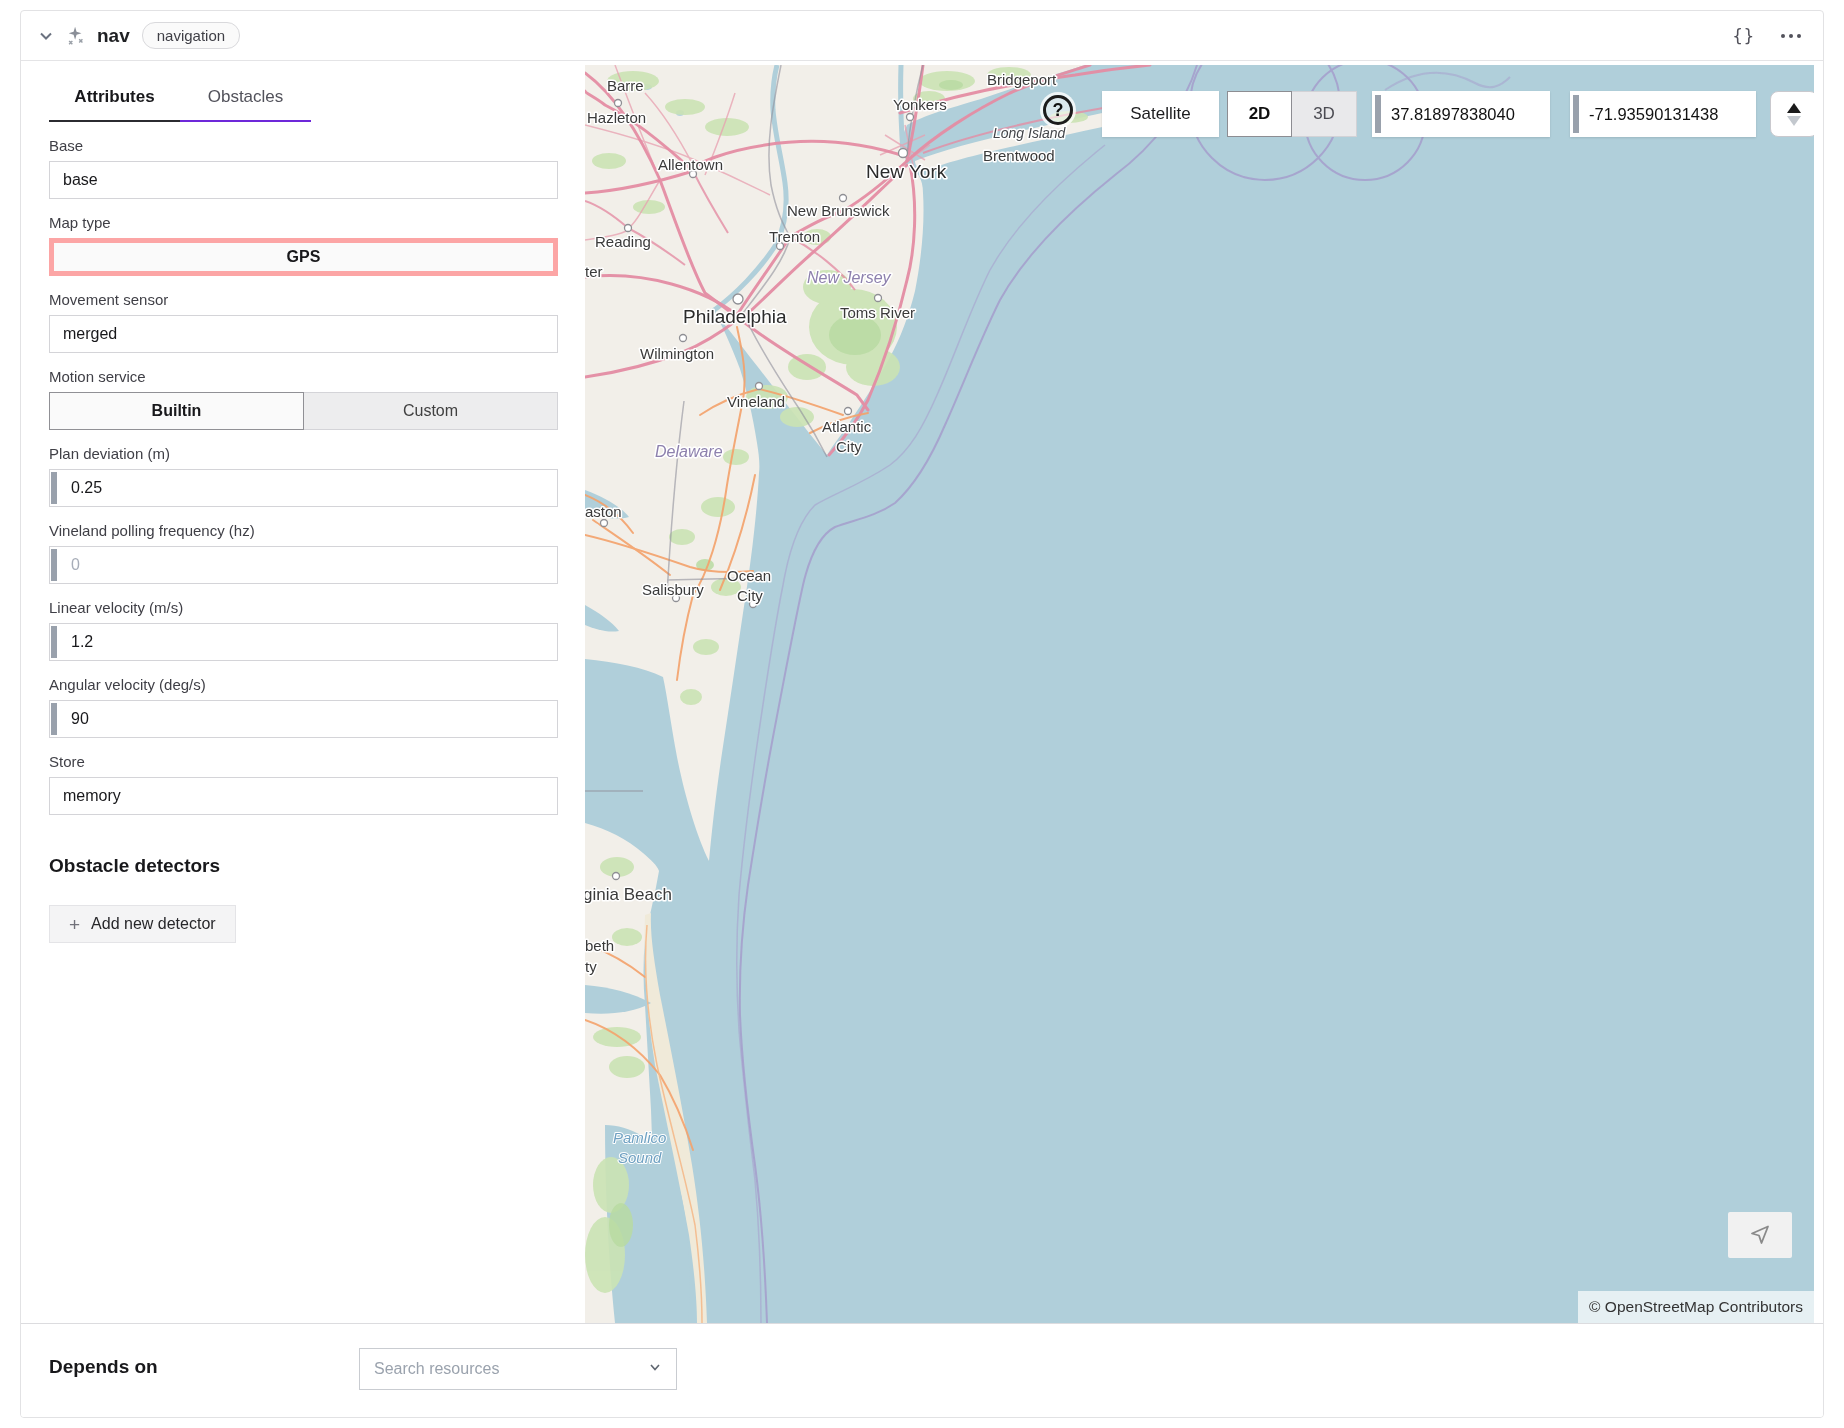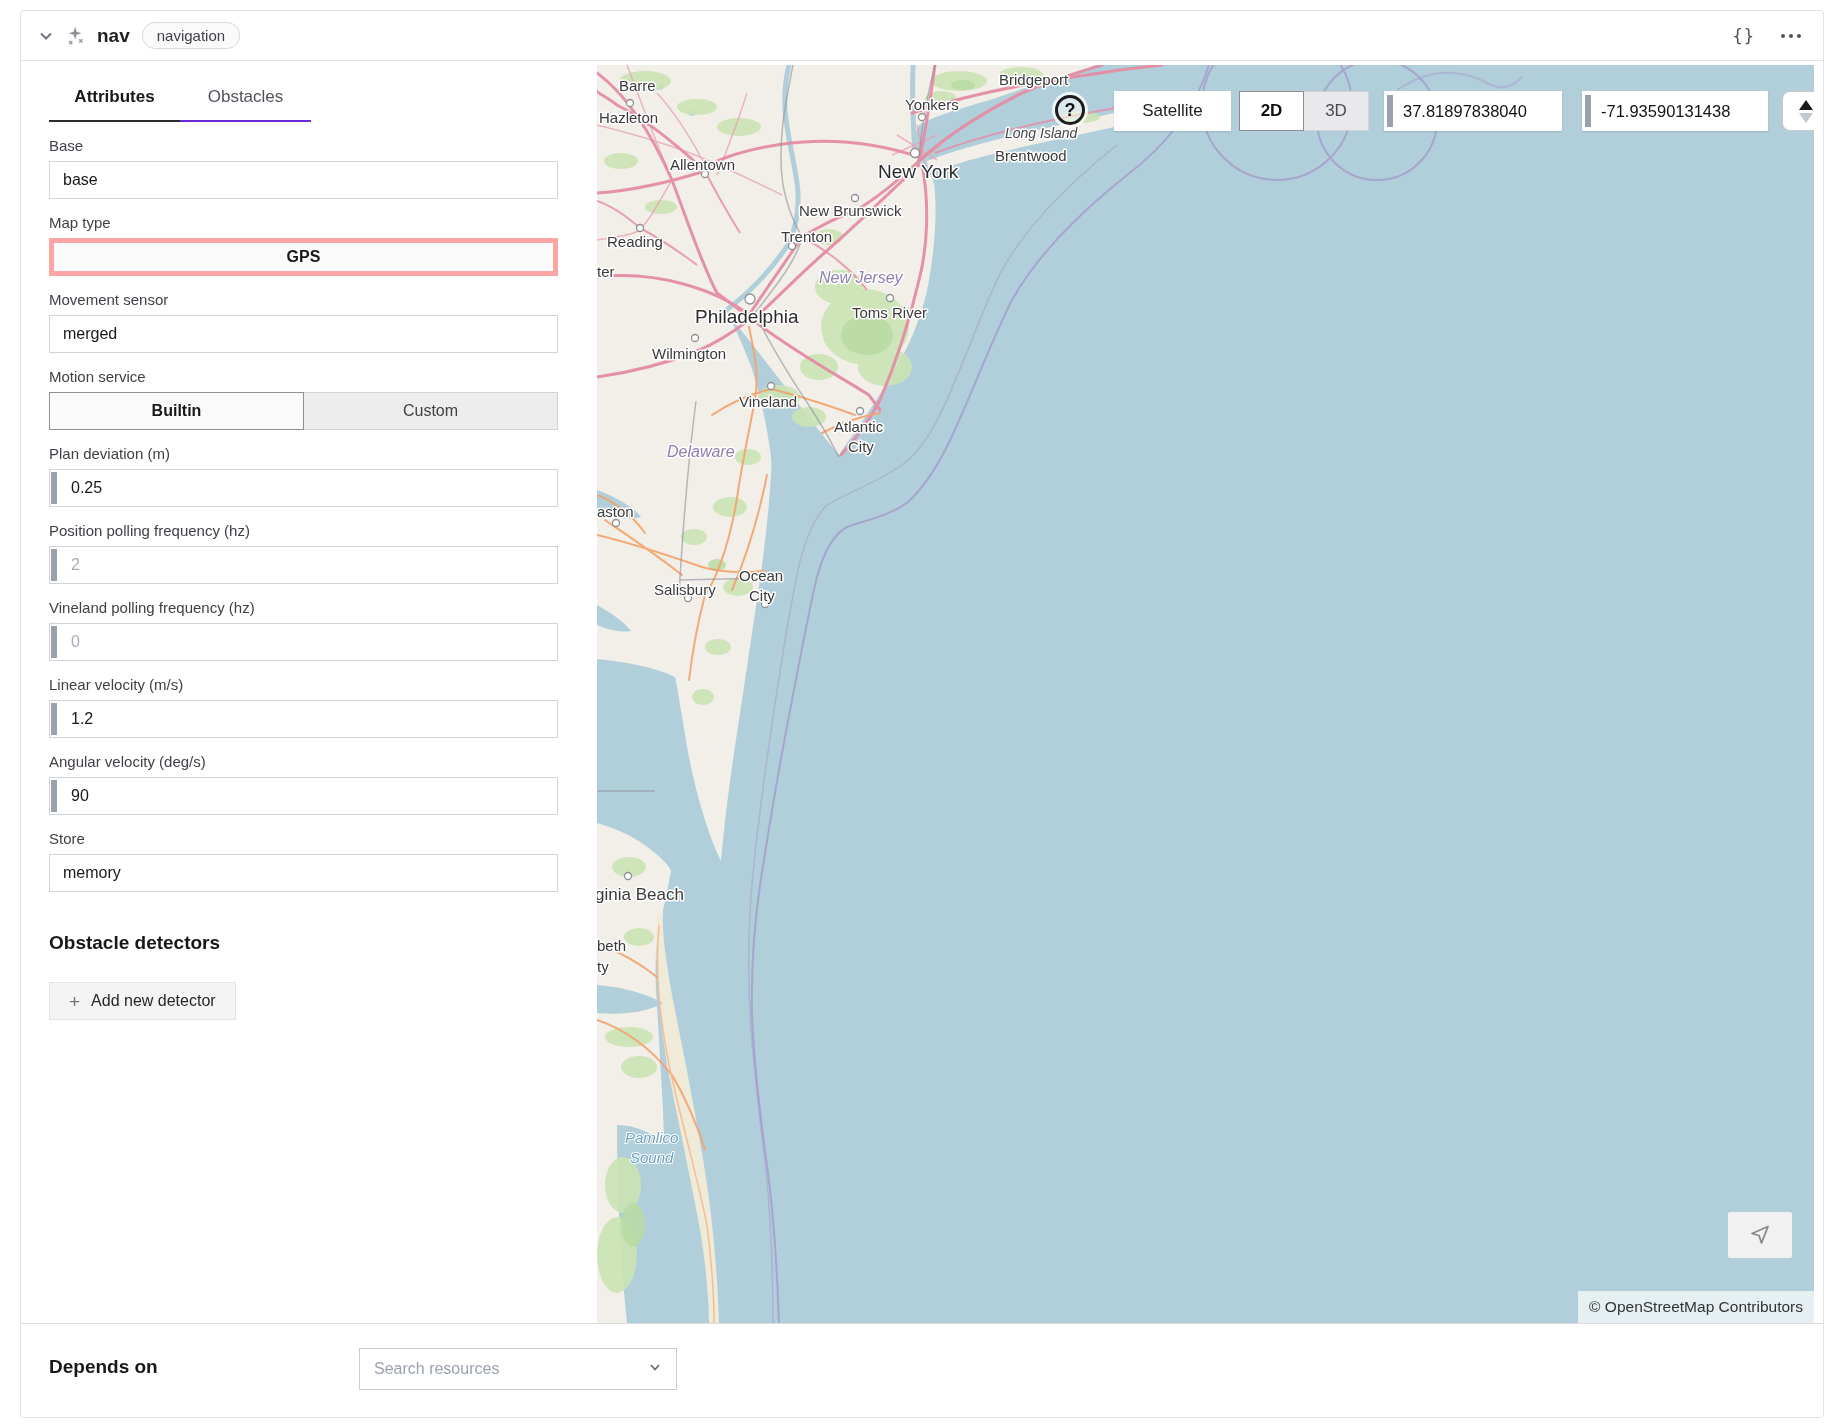--- a/index.html
+++ b/index.html
@@ -51,34 +51,34 @@
   .seg-btn.sel { background:#fafafa; border:1px solid #909095; font-weight:700; color:#18181b; }
   .seg-btn.unsel { background:#ededee; border:1px solid #d4d4d8; border-left:none; color:#404040; }
 
   .section-h { font-size:19px; font-weight:700; color:#18181b; margin-top:40px; }
   .add-btn { margin-top:28px; height:38px; padding:0 19px; background:#f4f4f5;
     border:1px solid #e4e4e7; display:inline-flex; align-items:center; gap:11px;
     font-size:16px; color:#27272a; cursor:pointer; font-family:"Liberation Sans", sans-serif; }
   .add-btn .plus { color:#71717a; font-size:19px; line-height:1; }
 
   
-  .map { position:relative; flex:1; margin:4px 9px 0 16px; height:1258px;
+  .map { position:relative; flex:1; margin:4px 9px 0 4px; height:1258px;
     background:#b0cfda; overflow:hidden; }
   .map svg.base { position:absolute; inset:0; }
 
   .lbl { font:500 15px "Liberation Sans", sans-serif; fill:#3a3a3a;
     paint-order:stroke; stroke:#ffffff; stroke-width:3px; stroke-linejoin:round; }
   .lbl.big { font-size:19px; fill:#2b2b2b; }
   .lbl.med { font-size:17px; }
   .lbl.state { font-style:italic; fill:#8d80ad; font-size:16px; }
   .lbl.island { font-style:italic; fill:#44464a; font-size:14px; }
   .lbl.water { font-style:italic; fill:#6fa1c2; font-size:15px; stroke-width:2px; }
   .dot { fill:#fff; stroke:#8f8f94; stroke-width:1.3px; }
 
-  .mctl { position:absolute; height:40px; display:flex; align-items:center; }
+  .mctl { position:absolute; height:46px; display:flex; align-items:center; }
   .help { left:458px; top:30px; width:30px; height:30px; border:3px solid #1c1c1c;
     border-radius:50%; background:rgba(255,255,255,.55); justify-content:center;
     font-weight:700; font-size:18px; color:#111; box-shadow:0 0 0 3px rgba(255,255,255,.8);
     cursor:pointer; }
   .sat { left:517px; top:26px; width:117px; background:#fff; justify-content:center;
     font-size:17px; color:#1c1c1e; cursor:pointer; box-shadow:0 1px 2px rgba(0,0,0,.12); }
   .b2d { left:642px; top:26px; width:65px; background:#fff; border:1px solid #8d8d92;
     justify-content:center; font-size:17px; font-weight:700; color:#111; cursor:pointer; }
   .b3d { left:707px; top:26px; width:65px; background:#e9e9eb; border:1px solid #d2d2d6;
     border-left:none; justify-content:center; font-size:17px; color:#4b4b52; cursor:pointer; }
@@ -166,24 +166,20 @@
           <div class="seg-btn sel">Builtin</div>
           <div class="seg-btn unsel">Custom</div>
         </div>
       </div>
 
       <div class="fld">
         <div class="fld-label">Plan deviation (m)</div>
         <div class="tin num"><input type="text" value="0.25" style=""></div>
       </div>
 
-      <div class="fld">
-        <div class="fld-label">Position polling frequency (hz)</div>
-        <div class="tin num"><input type="text" placeholder="2" style=""></div>
-      </div>
 
       <div class="fld">
         <div class="fld-label">Vineland polling frequency (hz)</div>
         <div class="tin num"><input type="text" placeholder="0" style=""></div>
       </div>
 
       <div class="fld">
         <div class="fld-label">Linear velocity (m/s)</div>
         <div class="tin num"><input type="text" value="1.2" style=""></div>
       </div>

